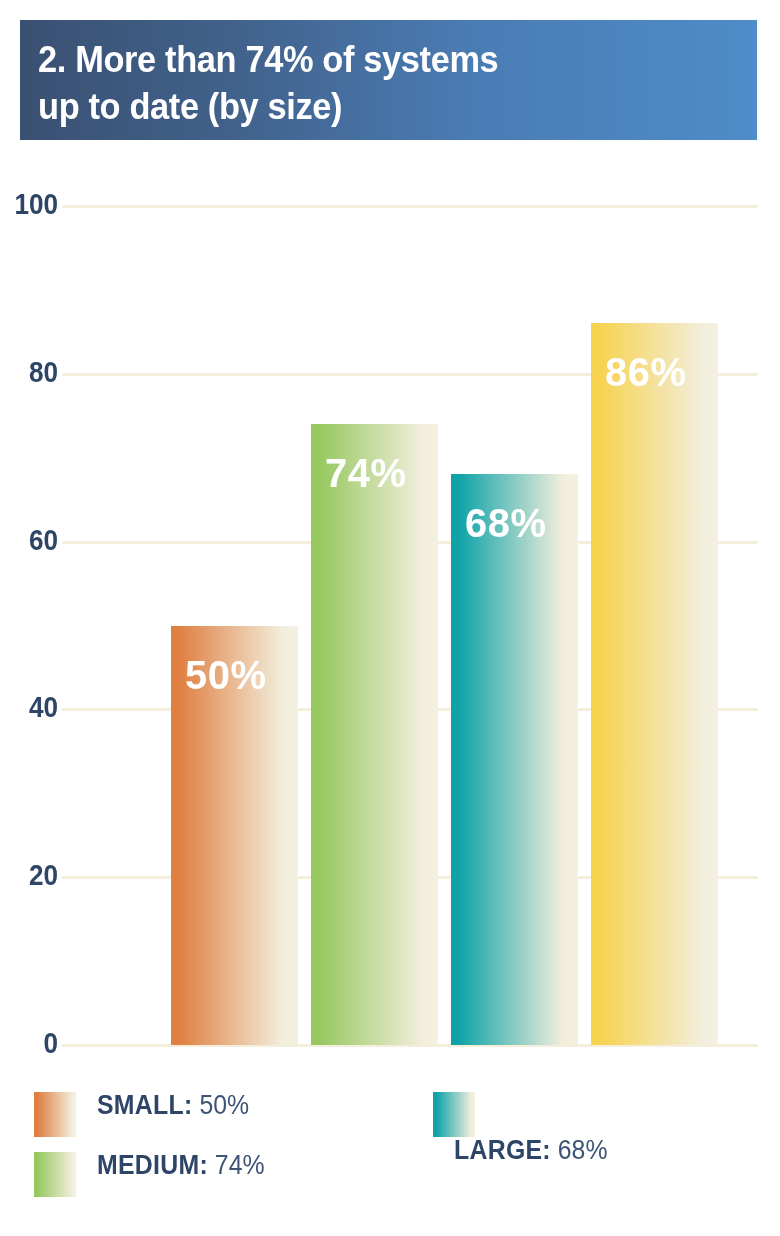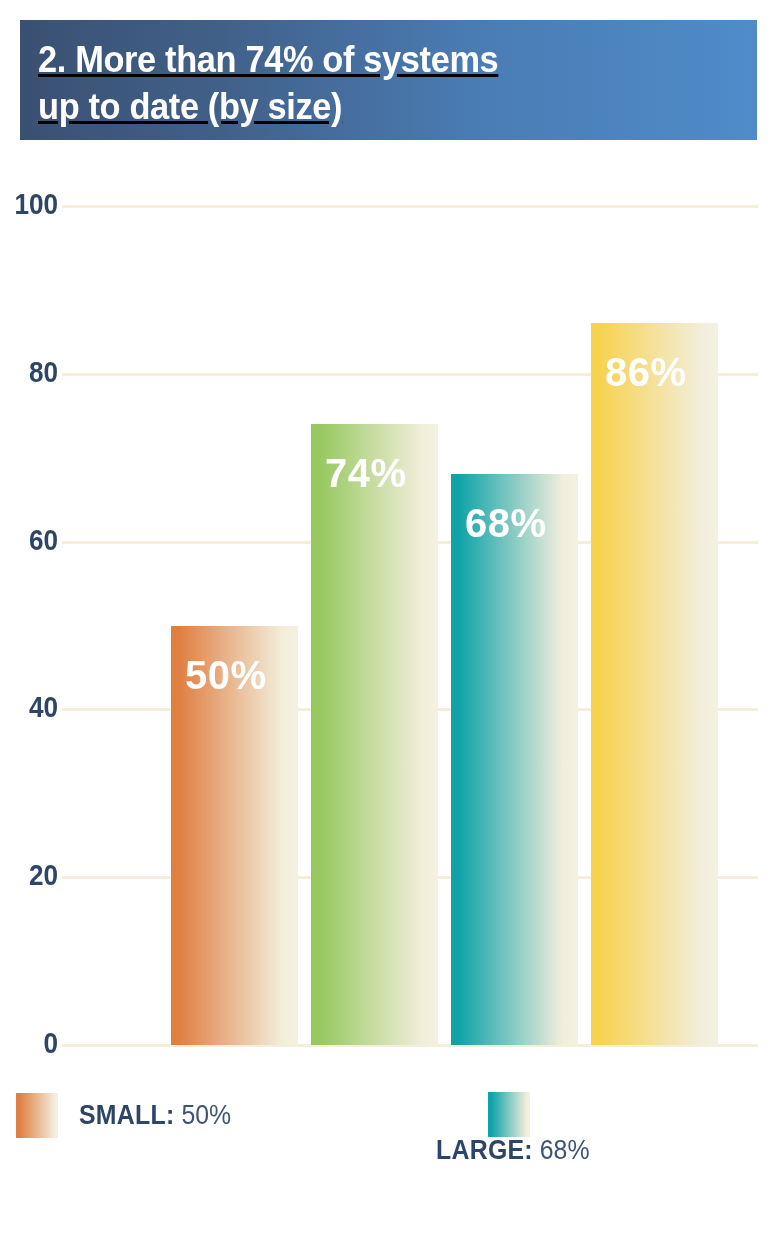--- a/index.html
+++ b/index.html
@@ -18,21 +18,20 @@
   
   #title-banner {
     position: absolute;
     left: 20px;
     top: 20px;
     width: 737px;
     height: 120px;
     background: linear-gradient(to right, #3a5072 0%, #41618a 28%, #4a7cb4 62%, #4f8cc9 100%);
     box-sizing: border-box;
     padding: 16px 0 11px 18px;
-    text-decoration: underline;
   }
   #title-banner .tline {
     color: #ffffff;
     font-family: "Liberation Sans Narrow", "Liberation Sans", sans-serif;
     font-weight: bold;
     font-size: 37px;
     line-height: 47px;
     letter-spacing: -0.4px;
     transform: scaleX(0.93);
     transform-origin: left center;
@@ -89,22 +88,23 @@
   #legend {
     position: absolute;
     left: 16px;
     top: 1092px;
     width: 748px;
     height: 120px;
   }
   .legend-item {
     position: absolute;
     display: flex;
-    align-items: center;
+    align-items: flex-start;
     height: 46px;
+    margin-left: 18px;
   }
   .legend-swatch {
     width: 42px;
     height: 45px;
     flex: 0 0 auto;
   }
   .legend-text {
     margin-left: 21px;
     color: #2e4568;
     font-family: "Liberation Sans Narrow", "Liberation Sans", sans-serif;
@@ -167,13 +167,17 @@
 
 <div id="legend">
     <div class="legend-item" style="left: 0px; top: 0px;">
       <div class="legend-swatch" style="background: linear-gradient(to right, rgb(224, 127, 66) 0%, rgb(224, 127, 66) 8%, rgb(242, 238, 220) 92%, rgb(245, 241, 226) 100%);"></div>
       <div class="legend-text"><span class="legend-name">SMALL:</span><span class="legend-val"> 50%</span></div>
     </div>
     <div class="legend-item" style="left: 399px; top: 0px; flex-direction: column;">
       <div class="legend-swatch" style="background: linear-gradient(to right, rgb(15, 163, 168) 0%, rgb(15, 163, 168) 8%, rgb(242, 238, 220) 92%, rgb(245, 241, 226) 100%);"></div>
       <div class="legend-text"><span class="legend-name">LARGE:</span><span class="legend-val"> 68%</span></div>
     </div>
+    <div class="legend-item" style="left: 0px; top: 60px;">
+      <div class="legend-swatch" style="background: linear-gradient(to right, rgb(150, 200, 95) 0%, rgb(150, 200, 95) 8%, rgb(242, 238, 220) 92%, rgb(245, 241, 226) 100%);"></div>
+      <div class="legend-text"><span class="legend-name">MEDIUM:</span><span class="legend-val"> 74%</span></div>
+    </div>
   </div>
 
 </body></html>

